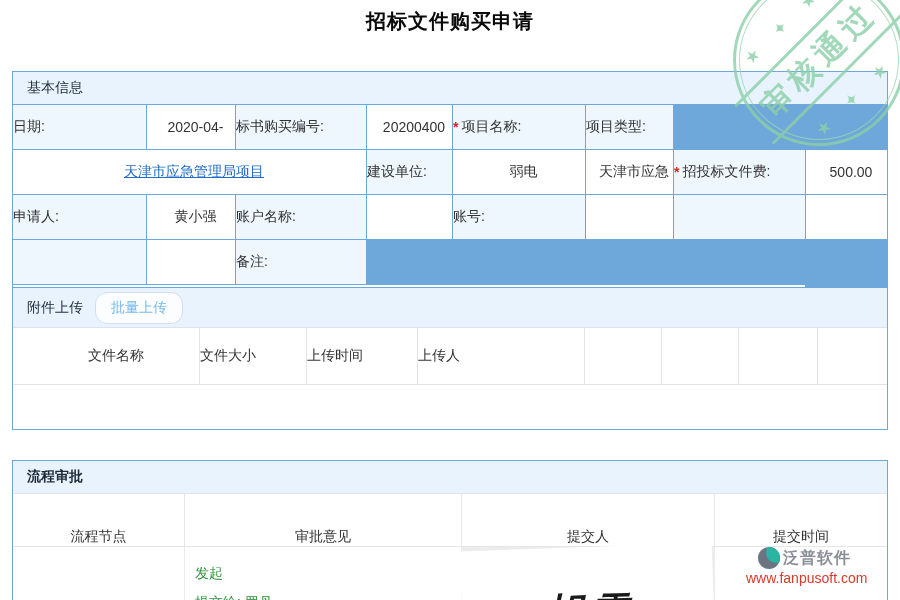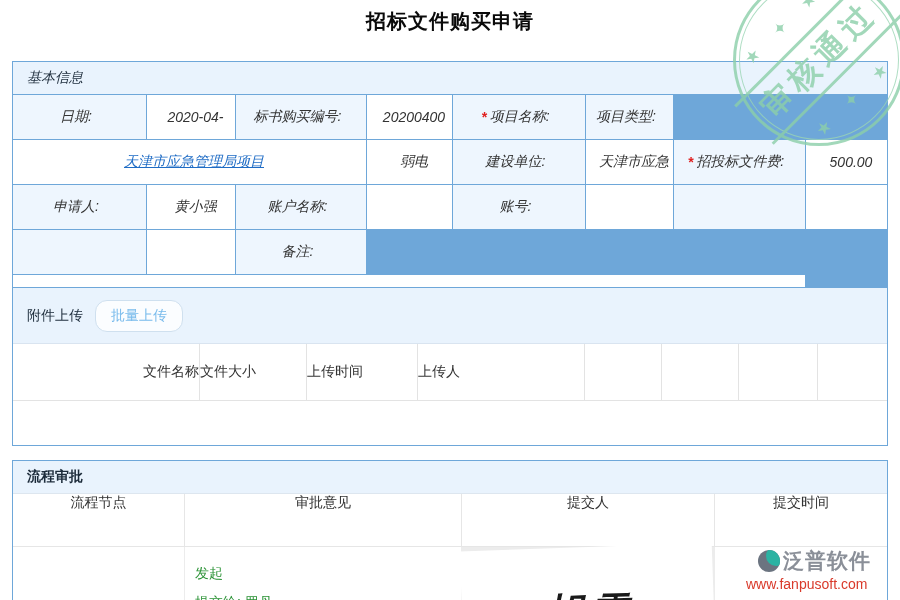--- a/index.html
+++ b/index.html
@@ -5,47 +5,47 @@
   * { margin:0; padding:0; box-sizing:border-box; }
   html,body { width:900px; height:600px; overflow:hidden; background:#fff;
     font-family:"Liberation Sans","DejaVu Sans",sans-serif; font-size:14px; color:#333; position:relative; }
 
   .page-title { position:absolute; top:8px; left:0; width:900px; text-align:center;
     font-size:20px; font-weight:bold; color:#0a0a0a; letter-spacing:1px; }
 
   .section { position:absolute; left:12px; width:876px; border:1px solid #6ea7d9; background:#fff; }
   .band { background:#e9f3fd; display:flex; align-items:center; padding-left:14px; color:#1c2b3a; }
   .band-basic { height:33px; border-bottom:1px solid #6ea7d9; }
-  .band-attach { height:56px; border-bottom:1px solid #d9e4f0; }
+  .band-attach { height:40px; border-bottom:1px solid #d9e4f0; }
   .band-flow { height:33px; border-bottom:1px solid #dde6ef;font-weight:bold; }
 
   
   .bi-grid { display:grid; grid-template-columns:133px 88px 130px 85px 132px 87px 131px 1fr;
     gap:1px; background:#6ea7d9; }
   .cell { min-height:44px; display:flex; align-items:center; background:#fff; }
-  .label { background:#eef6fe; justify-content:center; padding-right:7px; text-align:right; }
+  .label { background:#eef6fe; justify-content:flex-start; padding-right:7px; text-align:right; }
   .value { justify-content:center; padding-left:9px; }
   .req { color:#e02020; margin-right:3px; font-weight:bold; }
   .span3 { grid-column:span 3; }
   .span7 { grid-column:span 7; }
   a.proj-link { color:#1f6cc5; text-decoration:underline; cursor:pointer; }
 
   
   .att-head { display:grid; grid-template-columns:186px 106px 110px 166px 76px 76px 78px 1fr;
     gap:1px; background:#e3e3e3; border-bottom:1px solid #e3e3e3; }
   .att-head .hcell { height:56px; background:#fff; display:flex; align-items:center; color:#333; }
-  .att-head .hcell.first { justify-content:flex-end; padding-left:20px; }
+  .att-head .hcell.first { justify-content:center; padding-left:20px; }
   .att-empty { height:44px; background:#fff; }
   .batch-btn { margin-left:12px; padding:6px 15px; border:1px solid #cfe0ef; border-radius:12px;
     background:#fbfdff; color:#79bbec; font-size:14px; cursor:pointer; }
 
   
   .flow-head { display:grid; grid-template-columns:171px 276px 252px 1fr; gap:1px;
     background:#e6e6e6; border-bottom:1px solid #e6e6e6; }
-  .flow-head .hcell { height:52px; background:#fff; display:flex; align-items:flex-start; justify-content:center; }
+  .flow-head .hcell { height:52px; background:#fff; display:flex; align-items:flex-end; justify-content:center; }
   .flow-row { display:grid; grid-template-columns:171px 276px 252px 1fr; gap:1px; background:#ececec; }
   .flow-row > div { background:#fff; min-height:130px; }
   .fr-node { display:flex; align-items:center; justify-content:center; }
   .fr-opinion { padding:12px 0 0 10px; color:#2a9235; line-height:2.1; font-size:14px; }
   .fr-sign { display:flex; align-items:center; justify-content:center;
     font-family:"DejaVu Serif","Liberation Serif",serif; font-style:italic; font-weight:bold;
     font-size:40px; color:#1a1a1a; transform:rotate(-2deg); letter-spacing:6px; }
   .fr-time { display:flex; align-items:center; justify-content:center; position:relative; }
 
   
@@ -60,29 +60,29 @@
   .stamp .stars { position:absolute; width:100%; text-align:center; color:#8ccfa9; letter-spacing:10px; }
   .stamp .stars-top { top:26px; font-size:17px; }
   .stamp .stars-bottom { bottom:24px; font-size:17px; }
 
   
   .watermark { position:absolute; left:758px; top:547px; width:140px; z-index:2; }
   .wm-brand { display:flex; align-items:center; gap:3px; }
   .wm-icon { width:22px; height:22px; border-radius:50%; background:#6b7480; position:relative; overflow:hidden; flex:0 0 auto; }
   .wm-icon::after { content:''; position:absolute; left:8px; top:-4px; width:20px; height:20px;
     border-radius:50%; background:#2bb3a3; }
-  .wm-text { font-size:21px; font-weight:bold; color:#8a8f98; letter-spacing:1px; white-space:nowrap; }
+  .wm-text { font-size:16px; font-weight:bold; color:#8a8f98; letter-spacing:1px; white-space:nowrap; }
   .wm-url { margin-top:1px; margin-left:-12px; font-size:14px; color:#d93a2b; white-space:nowrap; }
 </style>
 </head>
 <body>
 
 <div class="page-title">招标文件购买申请</div>
 
-<div class="section" style="top:61px;font-style:italic;">
+<div class="section" style="top:71px;">
   <div class="band band-basic">
     <span>基本信息</span>
   </div>
   <div class="bi-grid">
 
     <div class="cell label">
         <span>日期:</span>
       </div>
     <div class="cell value">
         <span>2020-04-</span>
@@ -97,25 +97,25 @@
       <span class="req">*</span>
       <span>项目名称:</span>
     </div>
     <div class="cell label">
         <span>项目类型:</span>
       </div>
 
     <div class="cell value span3">
       <a class="proj-link">天津市应急管理局项目</a>
     </div>
+    <div class="cell label">
+        <span>建设单位:</span>
+      </div>
     <div class="cell value">
         <span>弱电</span>
-      </div>
-    <div class="cell label">
-        <span>建设单位:</span>
       </div>
     <div class="cell value">
         <span>天津市应急</span>
       </div>
     <div class="cell label">
       <span class="req">*</span>
       <span>招投标文件费:</span>
     </div>
     <div class="cell value">
         <span>500.00</span>

